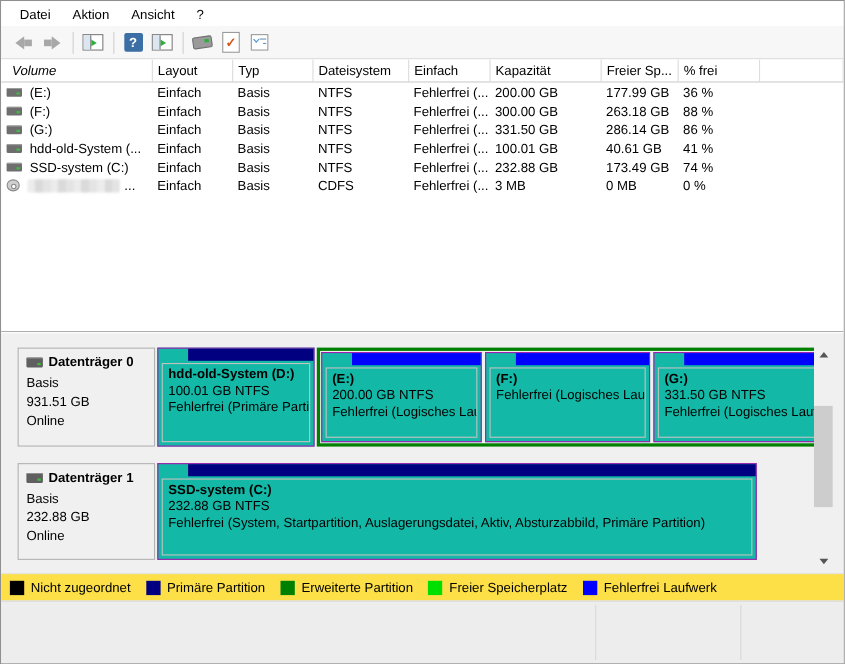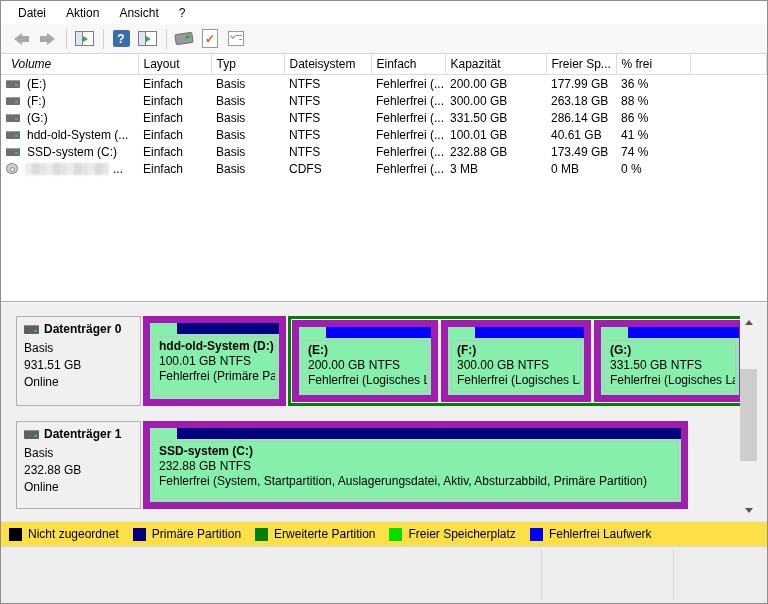--- a/index.html
+++ b/index.html
@@ -72,21 +72,21 @@
   .disk-row{position:absolute;left:15px;display:flex;}
   .disk-row.d0{top:4px;height:90px;}
   .disk-row.d1{top:109px;height:88px;}
   .disk-label{width:125px;box-sizing:border-box;background:#f0f0f0;border:1px solid #b2b2b2;padding:4px 7px;flex:0 0 auto;}
   .disk-label .dtitle{display:flex;align-items:center;font-weight:bold;margin-bottom:2px;}
   .disk-label .dico{width:15px;height:9px;background:#5f5f5f;border-radius:1px;margin-right:5px;position:relative;
                     box-shadow:inset 0 1px 0 #8f8f8f;flex:0 0 auto;}
   .disk-label .dico::after{content:"";position:absolute;right:2px;bottom:2px;width:3px;height:2px;background:#3fbf3f;}
   .disk-label div{line-height:17px;}
   .parts{display:flex;margin-left:2px;}
-  .part{box-sizing:border-box;position:relative;background:#86efac;border:7px solid #a21caf;height:100%;padding-left:27px;}
+  .part{box-sizing:border-box;position:relative;background:#14b8a6;border:1px solid #a21caf;height:100%;padding-left:27px;}
   .part .bar{height:11px;}
   .bar-primary{background:#000080;}
   .bar-logical{background:#0000ff;}
   .part .pbody{position:absolute;top:13px;left:3px;right:3px;bottom:3px;border:1px solid #c2c2c2;
                padding:2px 5px;overflow:hidden;white-space:nowrap;line-height:15px;}
   .pname{font-weight:bold;}
   .p-d{width:143px;}
   .p-e{width:146px;}
   .p-f{width:150px;}
   .p-g{width:152px;}
@@ -313,21 +313,20 @@
             <div class="pbody">
               <div class="pname">(E:)</div>
               <div>200.00 GB NTFS</div>
               <div>Fehlerfrei (Logisches Laufwerk)</div>
             </div>
           </div>
           <div class="part p-f">
             <div class="bar bar-logical" style="background: rgb(0, 0, 255);"></div>
             <div class="pbody">
               <div class="pname">(F:)</div>
-              <div>300.00 GB NTFS</div>
               <div>Fehlerfrei (Logisches Laufwerk)</div>
             </div>
           </div>
           <div class="part p-g">
             <div class="bar bar-logical" style="background: rgb(0, 0, 255);"></div>
             <div class="pbody">
               <div class="pname">(G:)</div>
               <div>331.50 GB NTFS</div>
               <div>Fehlerfrei (Logisches Laufwerk)</div>
             </div>

